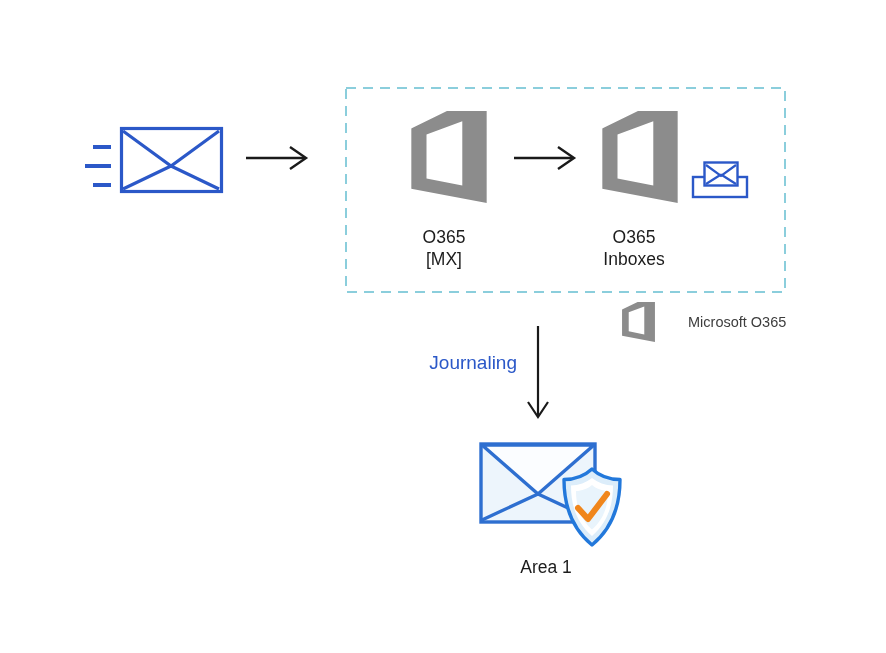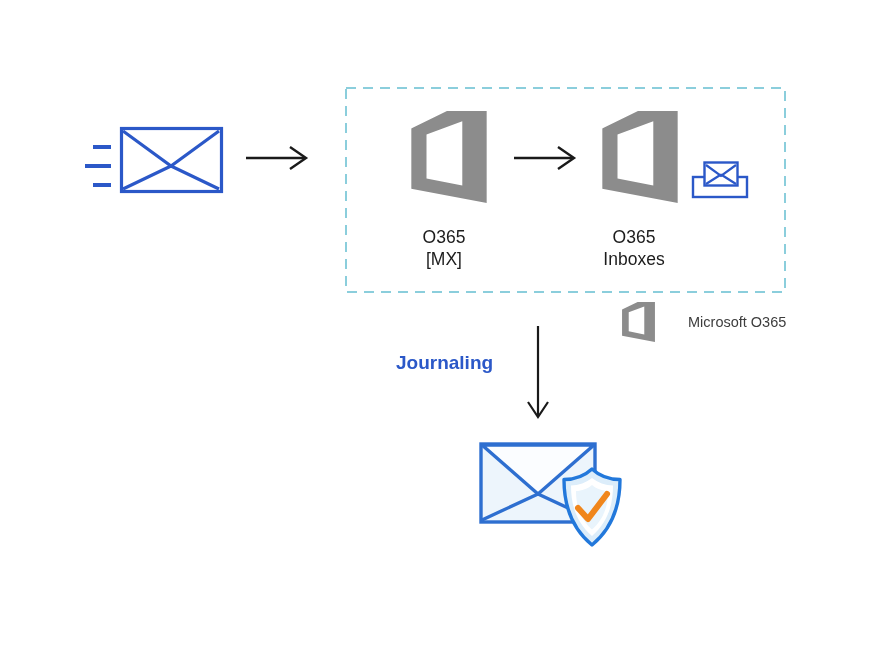--- a/index.html
+++ b/index.html
@@ -14,23 +14,23 @@
   .node-label{
     position:absolute;
     text-align:center;
     font-size:17.5px;
     line-height:22px;
     color:var(--text,#1c1c1c);
     white-space:nowrap;
   }
   .journaling{
     position:absolute;
-    left:396px;top:352px;width:110px;
-    text-align:left;
-    font-size:19px;font-weight:700;
+    left:407px;top:352px;width:110px;
+    text-align:right;
+    font-size:19px;font-weight:400;
     color:var(--journaling-text,#2b58c8);
   }
   .legend-label{
     position:absolute;
     left:688px;top:314px;
     font-size:14.5px;
     color:var(--legend-text,#3d3d3d);
     white-space:nowrap;
   }
   
@@ -121,15 +121,16 @@
       <path d="M8 84 L64 58 M120 84 L64 58" fill="none" stroke="var(--area1-envelope-blue,#2E6FD0)" stroke-width="3.4"></path>
     </g>
     <g>
       <path d="M118 33 C125 39.5 135 43.5 146 43.5 C146 66 141 90 118 109 C95 90 90 66 90 43.5 C101 43.5 111 39.5 118 33 Z" fill="var(--area1-light,#DCEDFA)" stroke="var(--area1-blue,#2278DB)" stroke-width="3.4" stroke-linejoin="round"></path>
       <path d="M118 42 C123.5 46.5 131.5 49.5 139 49.5 C139 67 135 85 118 100 C101 85 97 67 97 49.5 C104.5 49.5 112.5 46.5 118 42 Z" fill="#FFFFFF"></path>
       <path d="M118 49 C122 52.5 128.5 55 134 55 C134 68 131 82 118 93.5 C105 82 102 68 102 55 C107.5 55 114 52.5 118 49 Z" fill="var(--area1-inner,#E9F4FC)"></path>
       <polyline points="104,72 114,83 133,58" fill="none" stroke="var(--check-orange,#F0861C)" stroke-width="6" stroke-linecap="round" stroke-linejoin="round"></polyline>
     </g>
   </svg>
   <div class="node-label" style="left:470px;top:556px;width:152px">
+    <div>Area 1</div>
   </div>
 
 </div>
 
 </body></html>

